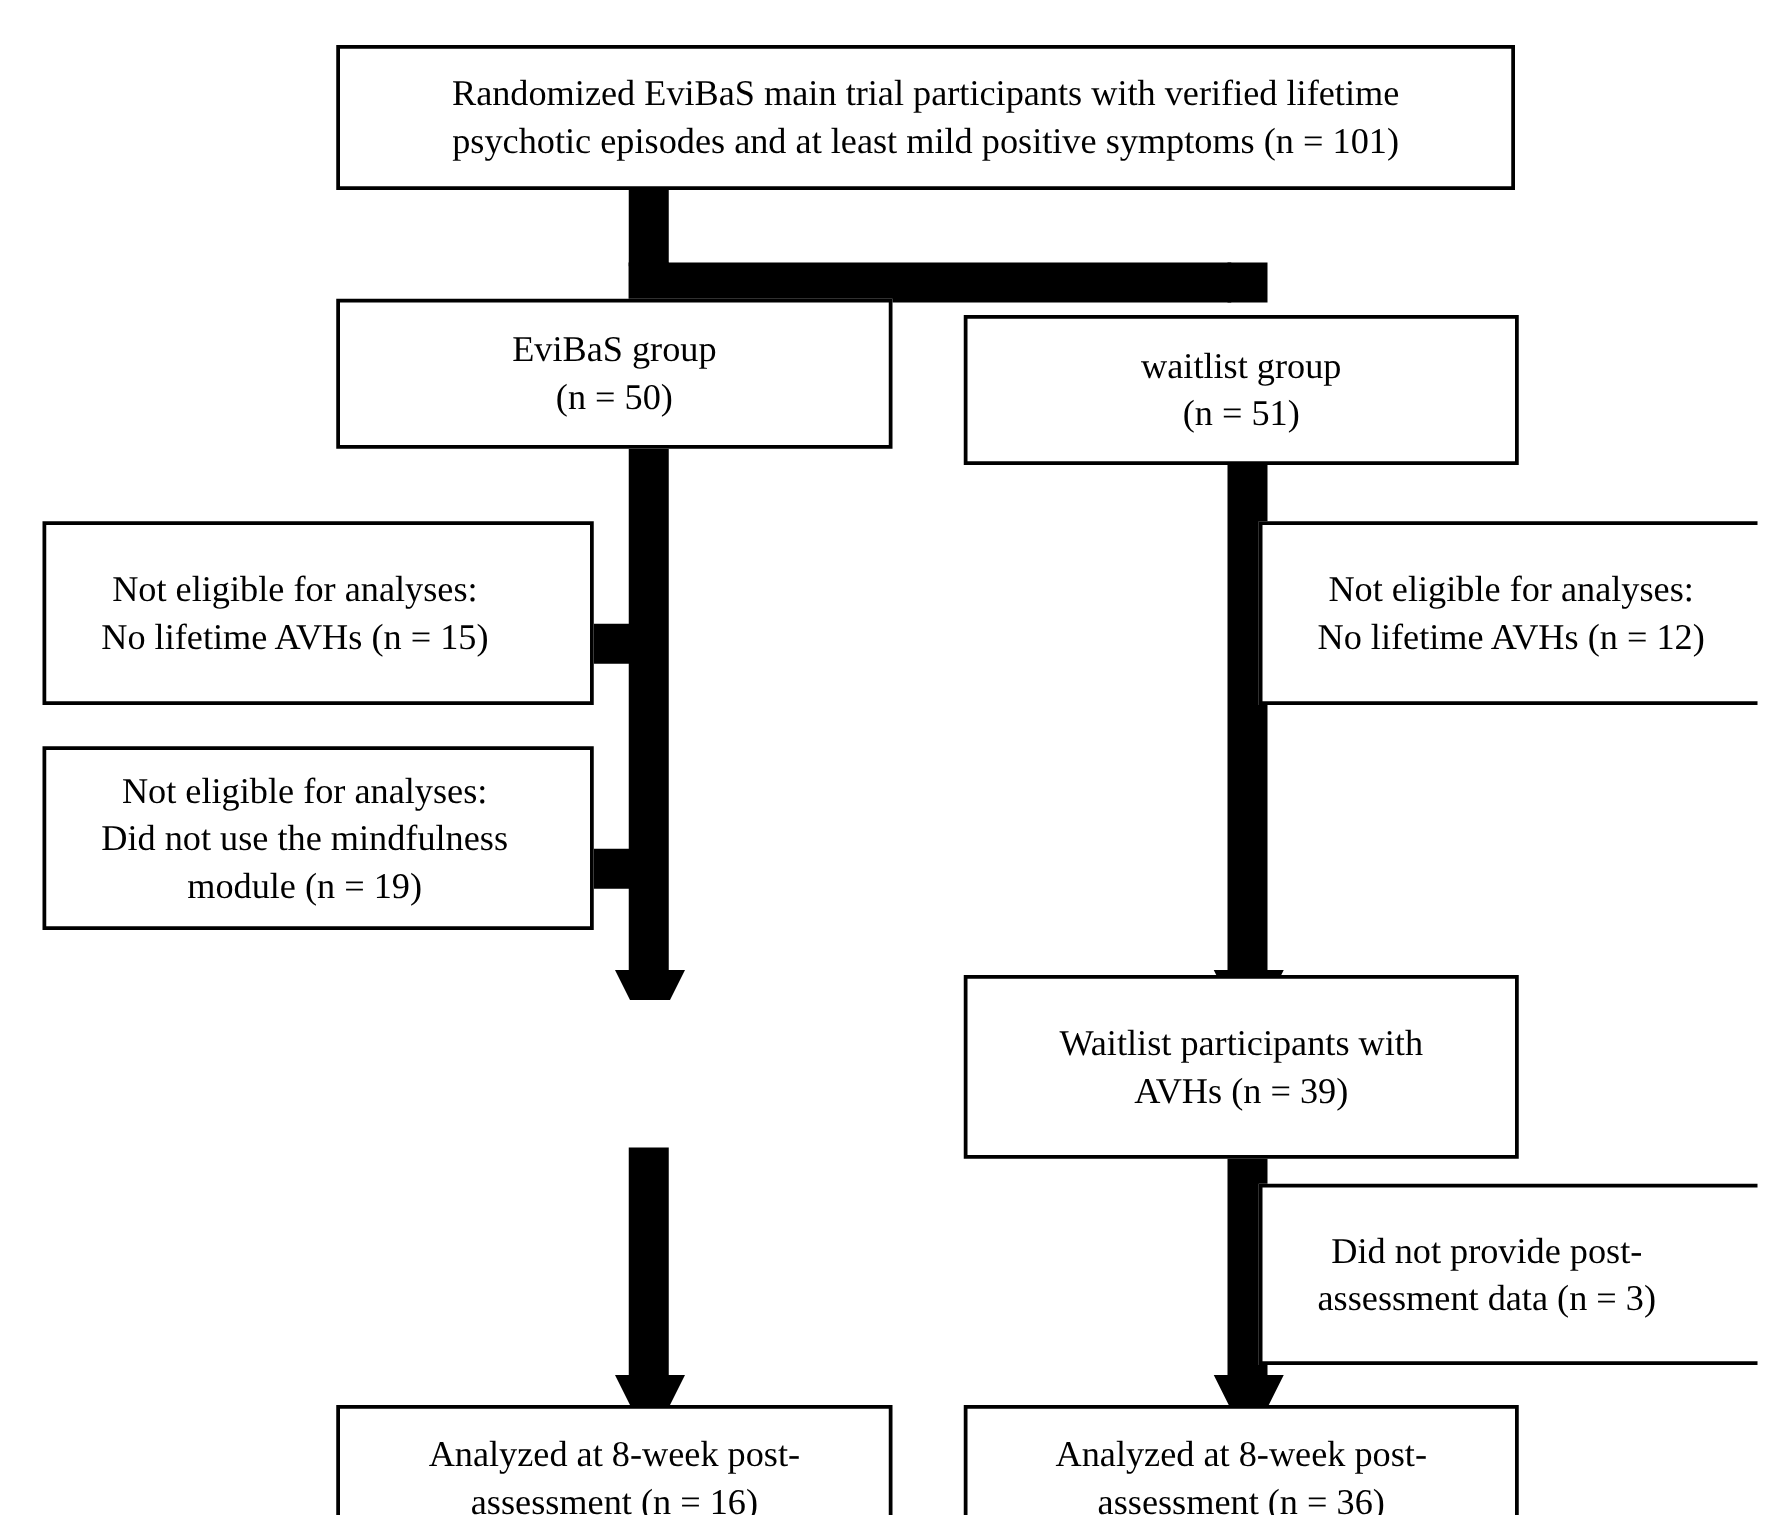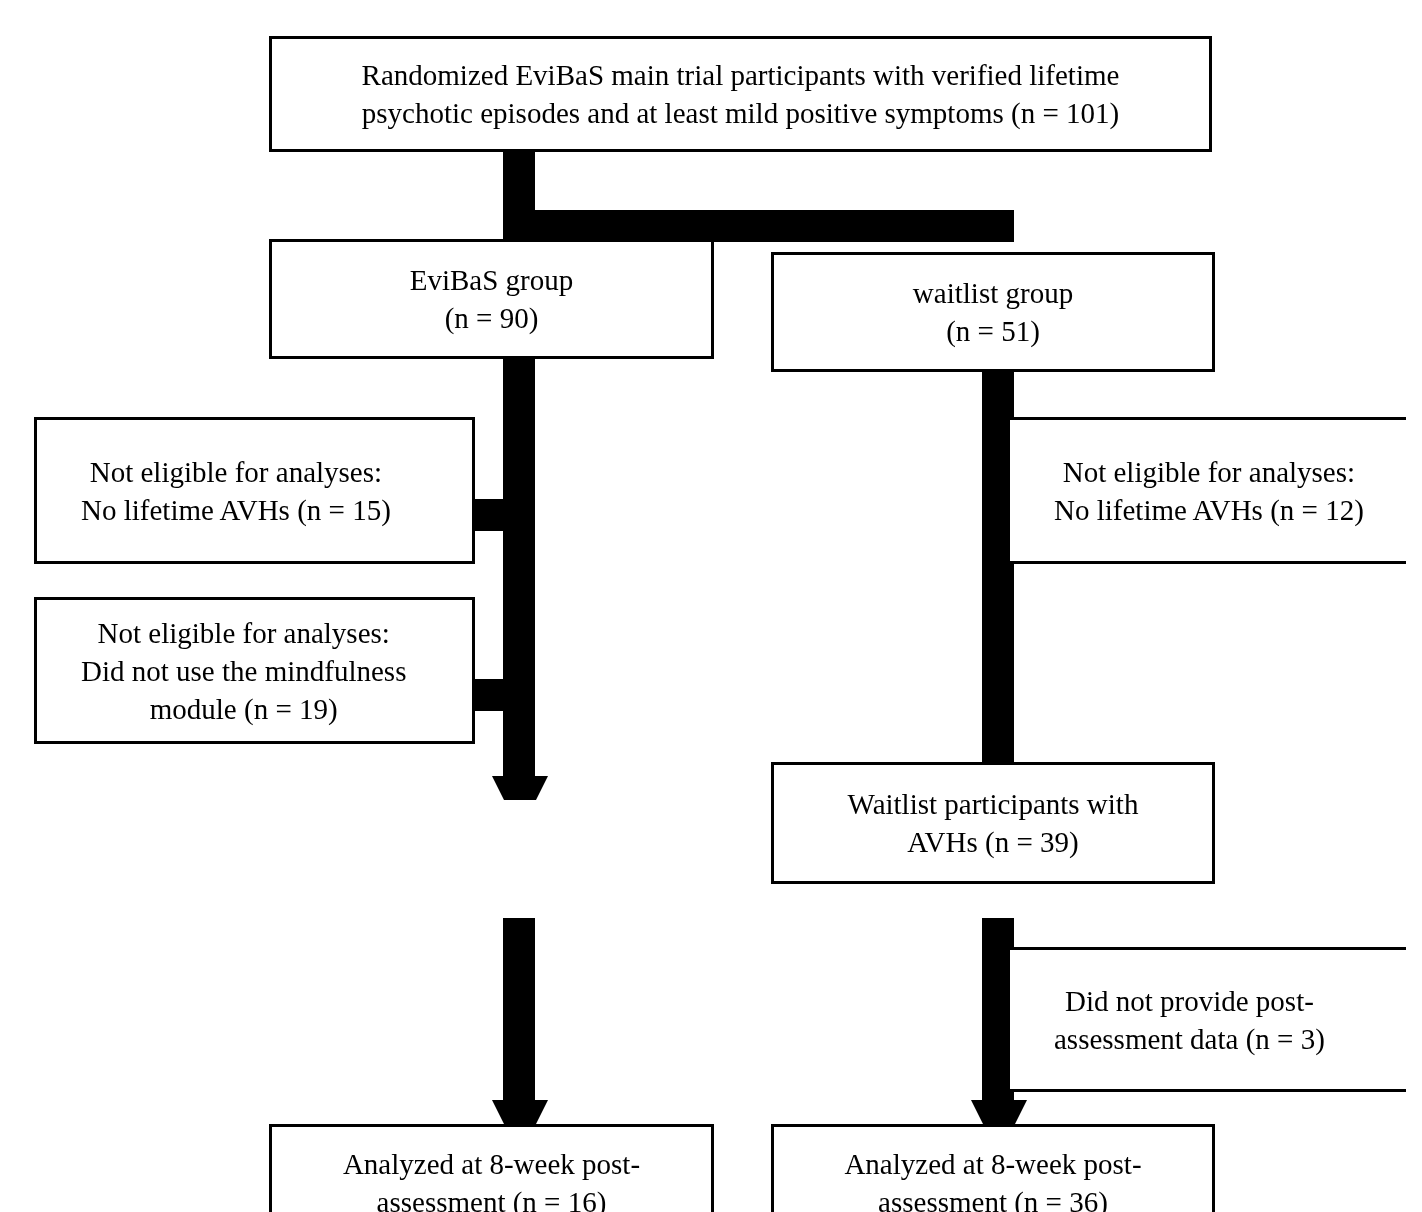--- a/index.html
+++ b/index.html
@@ -70,21 +70,21 @@
   <div class="arrow-down" style="left:460px; top:1068px"></div>
   <div class="arrow-down" style="left:939px; top:1068px"></div>
 
   <div class="box" style="left:237px; top:4px; width:943px; height:116px">
     <span>Randomized EviBaS main trial participants with verified lifetime
 psychotic episodes and at least mild positive symptoms (n = 101)</span>
   </div>
 
   <div class="box" style="left:237px; top:207px; width:445px; height:120px">
     <span>EviBaS group
-(n = 90)</span>
+(n = 50)</span>
   </div>
 
   <div class="box" style="left:739px; top:220px; width:444px; height:120px">
     <span>waitlist group
 (n = 51)</span>
   </div>
 
   <div class="box left-text" style="left:2px; top:385px; width:441px; height:147px">
     <span>Not eligible for analyses:
 No lifetime AVHs (n = 15)</span>
@@ -95,21 +95,21 @@
 No lifetime AVHs (n = 12)</span>
   </div>
 
   <div class="box left-text" style="left:2px; top:565px; width:441px; height:147px">
     <span>Not eligible for analyses:
 Did not use the mindfulness
 module (n = 19)</span>
   </div>
 
 
-  <div class="box" style="left:739px; top:730px; width:444px; height:122px">
+  <div class="box" style="left:739px; top:748px; width:444px; height:147px">
     <span>Waitlist participants with
 AVHs (n = 39)</span>
   </div>
 
   <div class="box left-text" style="left:975px; top:915px; width:532px; height:145px">
     <span>Did not provide post-
 assessment data (n = 3)</span>
   </div>
 
   <div class="box" style="left:237px; top:1092px; width:445px; height:118px">

